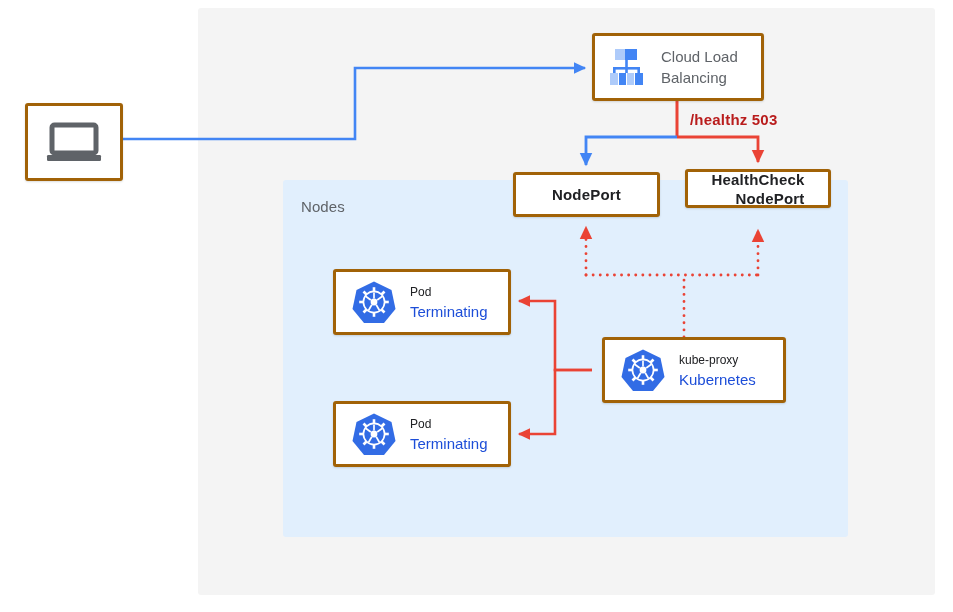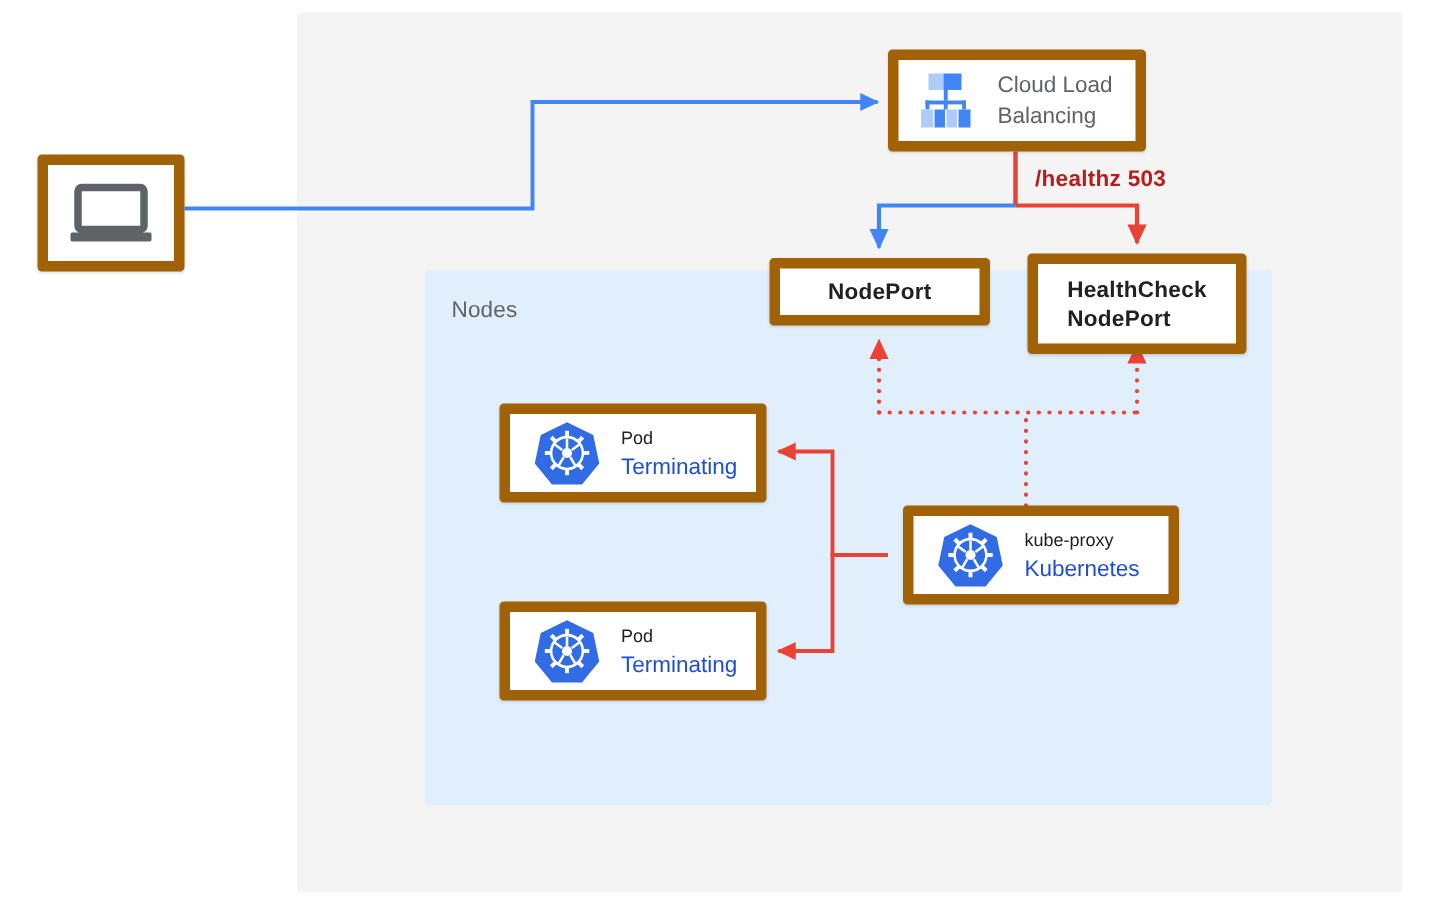--- a/index.html
+++ b/index.html
@@ -8,40 +8,40 @@
 
   
   #outer-panel{position:absolute;left:198px;top:8px;width:737px;height:587px;
     background:#f4f4f4;border-radius:3px;}
   #nodes-panel{position:absolute;left:283px;top:180px;width:565px;height:357px;
     background:#e1effd;border-radius:3px;}
   #nodes-label{position:absolute;left:301px;top:198px;font-size:15px;color:#5f6368;
     letter-spacing:.1px;}
 
   
-  .card{position:absolute;background:#ffffff;border:7px solid #a16207;
+  .card{position:absolute;background:#ffffff;border:3px solid #a16207;
     border-radius:3px;box-sizing:border-box;
     box-shadow:0 1px 2px rgba(60,64,67,.18);}
 
   
   #client-box{left:25px;top:103px;width:98px;height:78px;}
   #laptop-icon{position:absolute;left:50%;top:50%;transform:translate(-50%,-50%);
     width:56px;height:40px;}
 
   
   #clb-box{left:592px;top:33px;width:172px;height:68px;display:flex;
     align-items:center;padding-left:12px;}
   #clb-icon{width:44px;height:40px;flex:0 0 44px;position:relative;}
   #clb-text{margin-left:10px;font-size:15px;color:#5f6368;line-height:21px;}
 
   
   #nodeport-box{left:513px;top:172px;width:147px;height:45px;
     display:flex;align-items:center;justify-content:center;}
-  #hc-nodeport-box{left:685px;top:169px;width:146px;height:67px;
-    display:flex;align-items:center;justify-content:center;text-align:left;}
+  #hc-nodeport-box{left:685px;top:169px;width:146px;height:39px;
+    display:flex;align-items:center;justify-content:center;text-align:right;}
   .np-label{font-size:15px;font-weight:bold;color:#202124;line-height:19px;
     letter-spacing:.2px;}
 
   
   .entity{display:flex;align-items:center;padding-left:16px;}
   #pod1-box{left:333px;top:269px;width:178px;height:66px;}
   #pod2-box{left:333px;top:401px;width:178px;height:66px;}
   #kubeproxy-box{left:592px;top:337px;width:184px;height:66px;margin-left:10px;}
   .k8s-icon{width:44px;height:44px;flex:0 0 44px;}
   .entity-text{margin-left:14px;}

